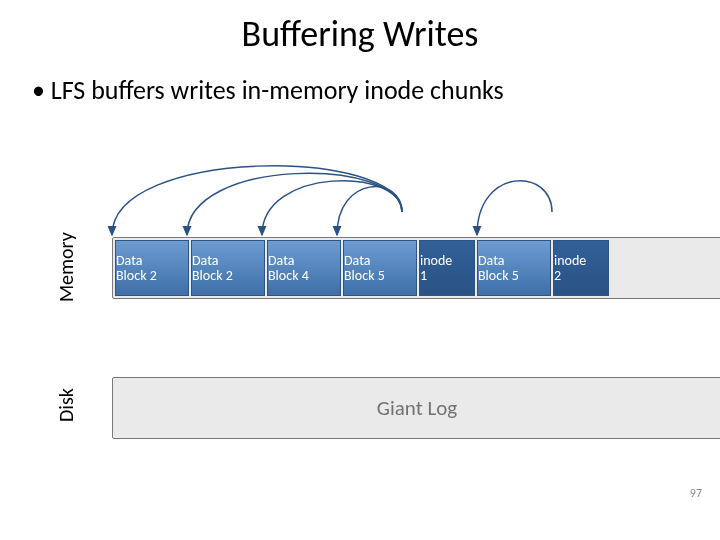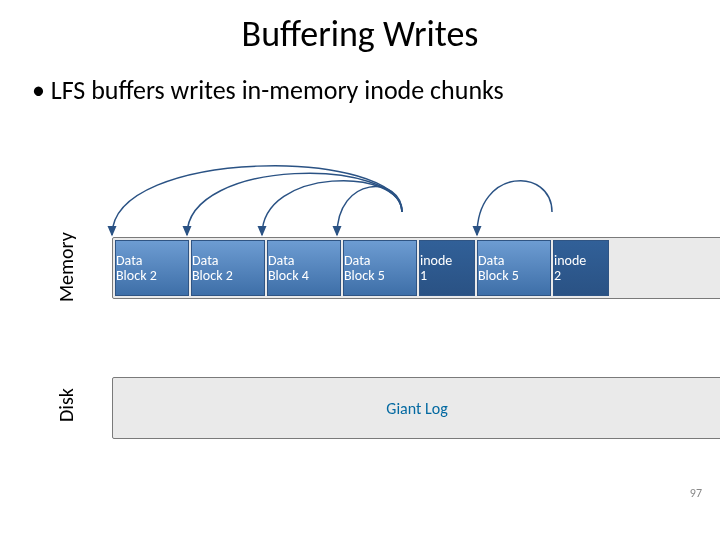--- a/index.html
+++ b/index.html
@@ -88,22 +88,22 @@
     display: flex;
     flex-direction: column;
     justify-content: center;
     line-height: 1.1;
     box-sizing: border-box;
   }
   .block.inode { width: 56px; background: linear-gradient(#316098, #2a5284); }
   .disklabel {
     width: 100%;
     text-align: center;
-    color: #0369a1;
-    font-size: 16px;
+    color: #737373;
+    font-size: 21px;
   }
 
   svg.arrows {
     position: absolute;
     left: 72px;
     top: 145px;
     width: 608px;
     height: 80px;
     overflow: visible;
   }

